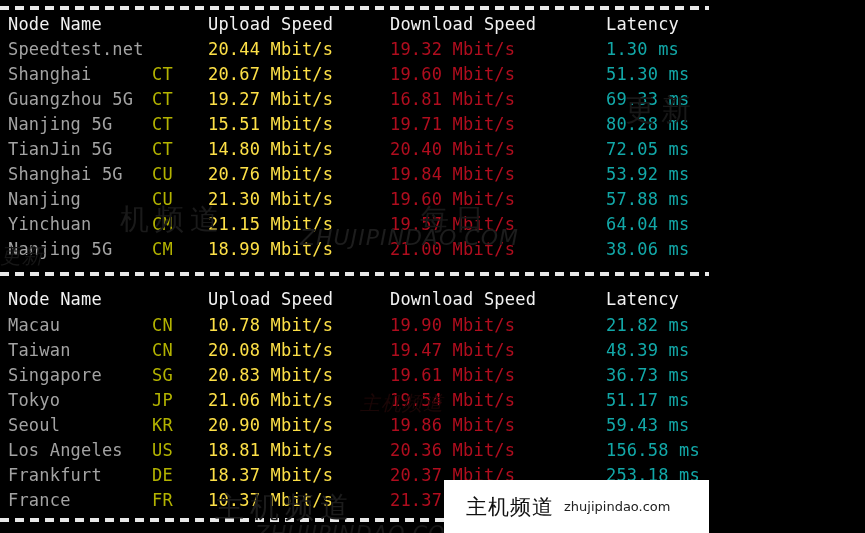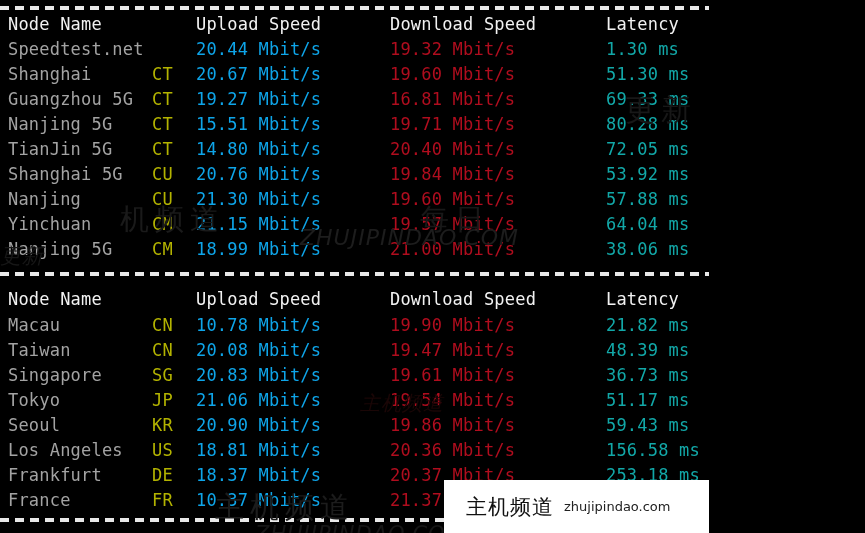--- a/index.html
+++ b/index.html
@@ -53,28 +53,28 @@
 
   .cell {
     position: absolute;
     white-space: pre;
     top: 0;
     line-height: 25px;
   }
 
   .c-name  { left: 8px;   }
   .c-code  { left: 152px; }
-  .c-up    { left: 196px; }
+  .c-up    { left: 208px; }
   .c-down  { left: 390px; }
   .c-lat   { left: 606px; }
 
   .hdr  { color: #f2f2f2; }
   .name { color: #a3a3a3; }
   .code { color: #b3b300; }
-  .up   { color: #0ea5e9; }
+  .up   { color: #fde047; }
   .down { color: #b00d1e; }
   .lat  { color: #12a8a8; }
 
   
   .wm {
     position: absolute;
     pointer-events: none;
     user-select: none;
     white-space: nowrap;
   }

